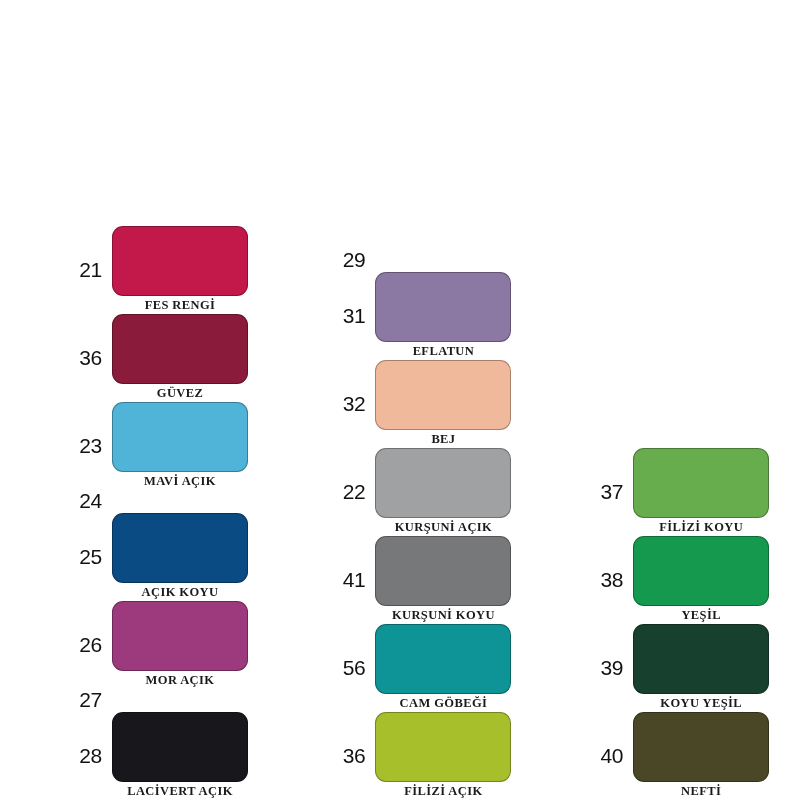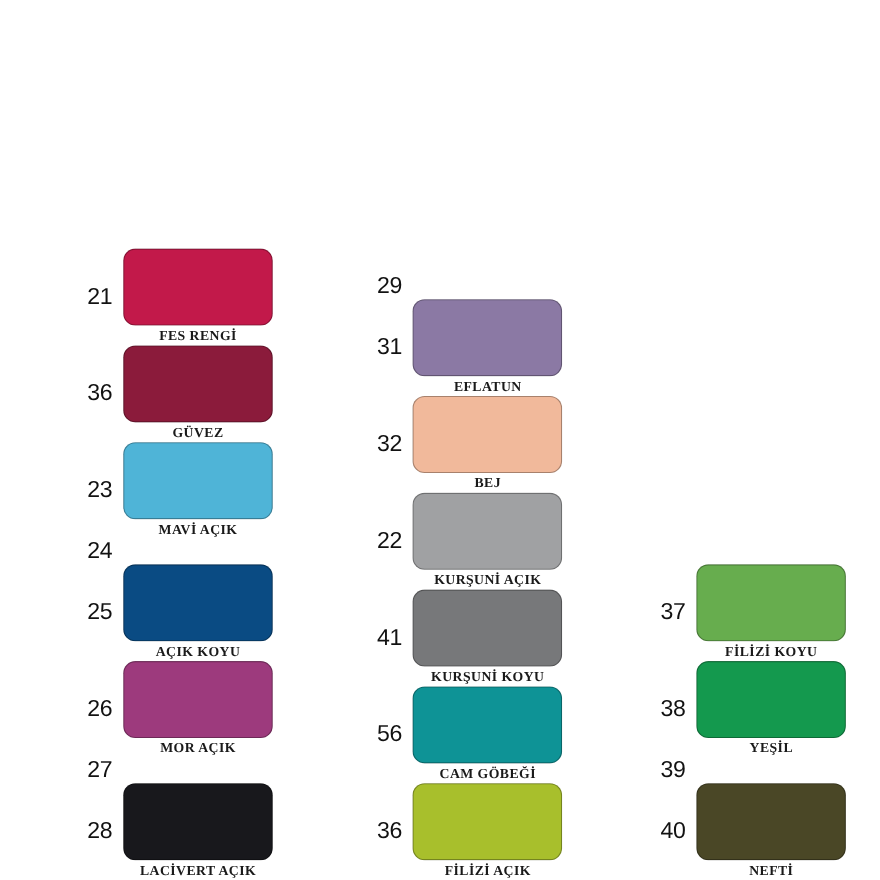--- a/index.html
+++ b/index.html
@@ -204,20 +204,24 @@
         </div>
         <div class="swatch-row">
           <div class="swatch-number">38</div>
           <div class="swatch-block">
             <div class="swatch-chip" style="background-color: rgb(20, 153, 78);"></div>
             <div class="swatch-label">YEŞİL</div>
           </div>
         </div>
         <div class="swatch-row">
           <div class="swatch-number">39</div>
+          <div class="swatch-block">
+            <div class="swatch-chip" style="background-color: rgb(23, 64, 47);"></div>
+            <div class="swatch-label">KOYU YEŞİL</div>
+          </div>
         </div>
         <div class="swatch-row">
           <div class="swatch-number">40</div>
           <div class="swatch-block">
             <div class="swatch-chip" style="background-color: rgb(74, 71, 38);"></div>
             <div class="swatch-label">NEFTİ</div>
           </div>
         </div>
       </div>
     </div>

